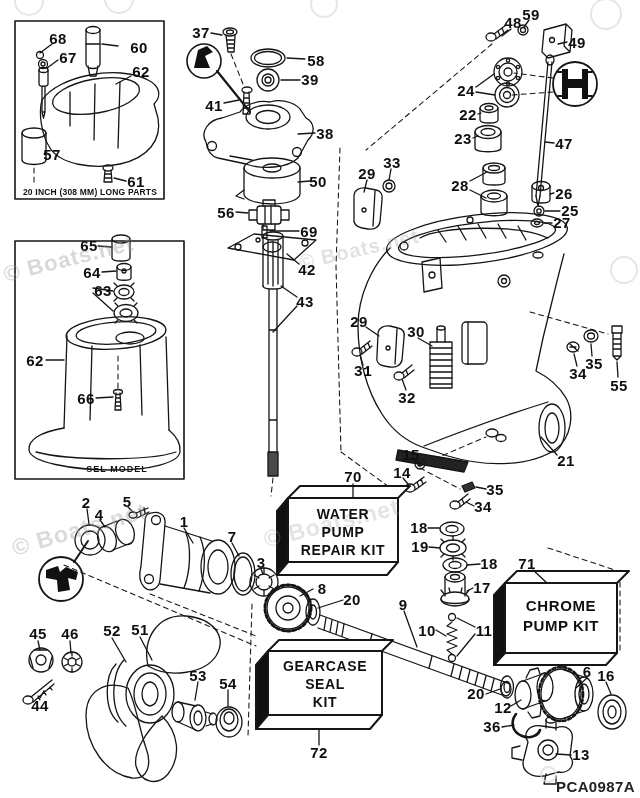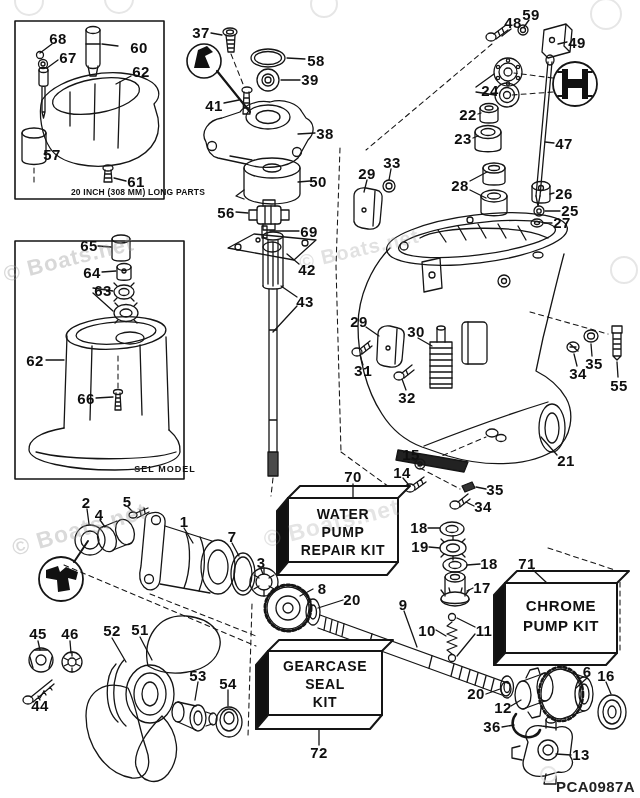--- a/index.html
+++ b/index.html
@@ -9,21 +9,21 @@
   .art{stroke:#151515;fill:none;stroke-width:1.3;stroke-linecap:round;stroke-linejoin:round;}
   .dash{stroke-dasharray:5 4;stroke-width:1.05;}
   #wm-layer{position:absolute;left:0;top:0;width:100%;height:100%;z-index:2;pointer-events:none;}
   .wm{position:absolute;font-weight:700;color:#9f9f9f;white-space:nowrap;letter-spacing:1px;}
   .ghost{position:absolute;border:2px solid #dcdcdc;border-radius:50%;opacity:.7;}
   #label-layer{position:absolute;left:0;top:0;width:100%;height:100%;z-index:4;pointer-events:none;}
   .part-label{position:absolute;transform:translate(-50%,-50%);font-weight:700;font-size:15px;
               color:#0e0e0e;letter-spacing:.3px;}
   .kit-text{position:absolute;z-index:4;text-align:center;font-weight:700;font-size:14px;
             line-height:1.3;color:#111;white-space:pre-line;letter-spacing:.6px;}
-  .inset-caption{position:absolute;z-index:4;text-align:center;font-weight:700;color:#111;margin-left:48px;}
+  .inset-caption{position:absolute;z-index:4;text-align:center;font-weight:700;color:#111;}
   #caption-long{left:17px;top:187px;width:146px;font-size:8.5px;letter-spacing:.2px;}
   #caption-sel{left:57px;top:464px;width:120px;font-size:9px;letter-spacing:1px;}
   #footer-code{position:absolute;z-index:4;left:556px;top:778px;width:80px;font-weight:700;
                font-size:15px;color:#222;letter-spacing:.4px;}
   #footer-code span{margin-right:7px;}
 </style>
 </head>
 <body>
 
 <div id="canvas">
@@ -429,21 +429,21 @@
       <div class="part-label" style="left: 318px; top: 181px;">50</div>
       <div class="part-label" style="left: 226px; top: 212px;">56</div>
       <div class="part-label" style="left: 367px; top: 173px;">29</div>
       <div class="part-label" style="left: 392px; top: 162px;">33</div>
       <div class="part-label" style="left: 309px; top: 231px;">69</div>
       <div class="part-label" style="left: 307px; top: 269px;">42</div>
       <div class="part-label" style="left: 305px; top: 301px;">43</div>
       <div class="part-label" style="left: 513px; top: 22px;">48</div>
       <div class="part-label" style="left: 531px; top: 14px;">59</div>
       <div class="part-label" style="left: 577px; top: 42px;">49</div>
-      <div class="part-label" style="left: 466px; top: 90px; margin-left: 24px;">24</div>
+      <div class="part-label" style="left: 466px; top: 90px;">24</div>
       <div class="part-label" style="left: 468px; top: 114px;">22</div>
       <div class="part-label" style="left: 463px; top: 138px;">23</div>
       <div class="part-label" style="left: 564px; top: 143px;">47</div>
       <div class="part-label" style="left: 460px; top: 185px;">28</div>
       <div class="part-label" style="left: 564px; top: 193px;">26</div>
       <div class="part-label" style="left: 570px; top: 210px;">25</div>
       <div class="part-label" style="left: 562px; top: 222px;">27</div>
       <div class="part-label" style="left: 89px; top: 245px;">65</div>
       <div class="part-label" style="left: 92px; top: 272px;">64</div>
       <div class="part-label" style="left: 83px; top: 290px; margin-left: 20px;">63</div>

